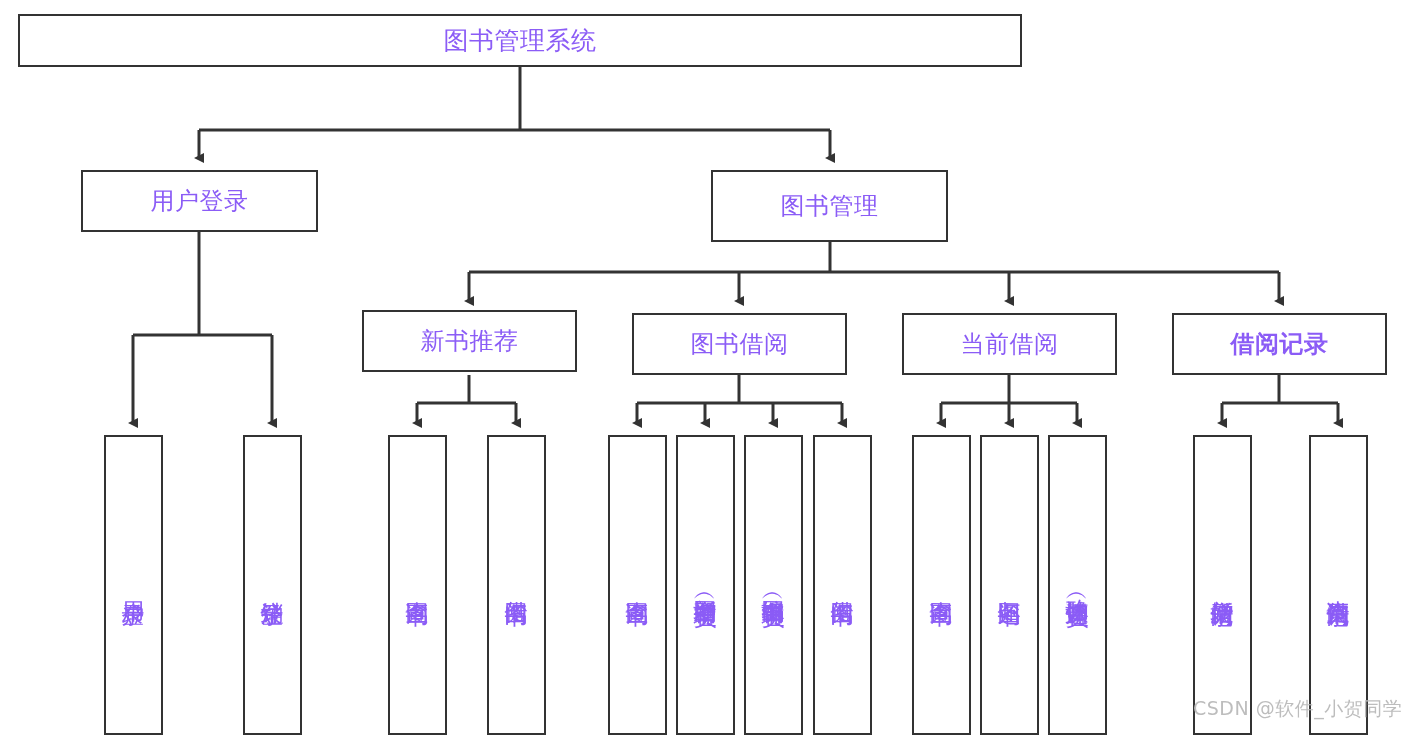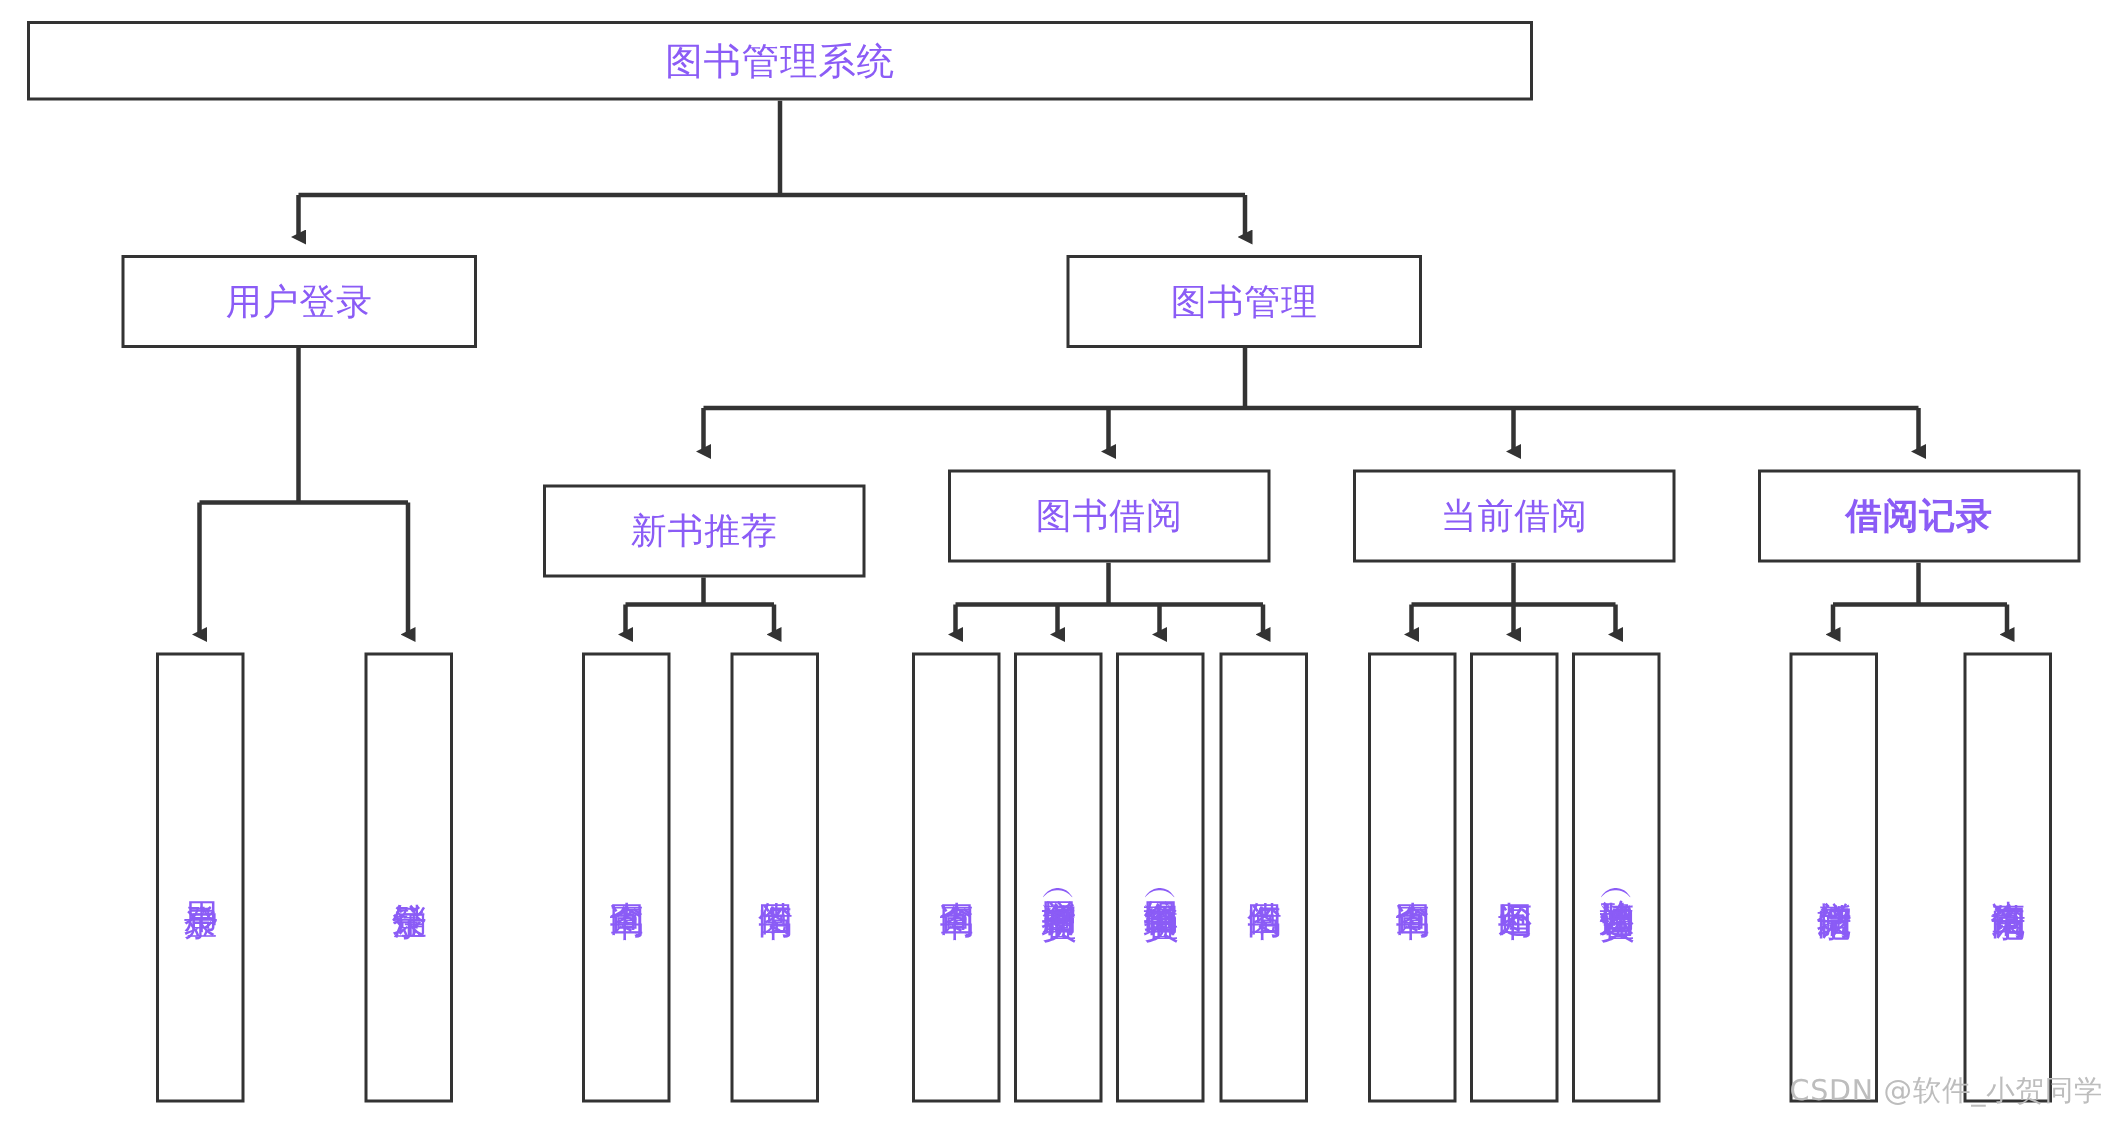--- a/index.html
+++ b/index.html
@@ -129,25 +129,25 @@
     </g>
   </svg>
 
   <div class="node horiz root" style="left:18px; top:14px; width:1004px; height:53px;">
     <span class="lbl">图书管理系统</span>
   </div>
 
   <div class="node horiz" style="left:81px; top:170px; width:237px; height:62px;">
     <span class="lbl">用户登录</span>
   </div>
-  <div class="node horiz" style="left:711px; top:170px; width:237px; height:62px;">
+  <div class="node horiz" style="left:711px; top:170px; width:237px; height:72px;">
     <span class="lbl">图书管理</span>
   </div>
 
-  <div class="node horiz" style="left:362px; top:323px; width:215px; height:62px;">
+  <div class="node horiz" style="left:362px; top:310px; width:215px; height:62px;">
     <span class="lbl">新书推荐</span>
   </div>
   <div class="node horiz" style="left:632px; top:313px; width:215px; height:62px;">
     <span class="lbl">图书借阅</span>
   </div>
   <div class="node horiz" style="left:902px; top:313px; width:215px; height:62px;">
     <span class="lbl">当前借阅</span>
   </div>
   <div class="node horiz" style="left:1172px; top:313px; width:215px; height:62px;font-weight:bold;">
     <span class="lbl">借阅记录</span>
@@ -190,15 +190,15 @@
     <span class="lbl">确认归还（管理员）</span>
   </div>
 
   <div class="node vert" style="left:1193px; top:435px; width:59px; height:300px;">
     <span class="lbl">新增借阅记录</span>
   </div>
   <div class="node vert" style="left:1309px; top:435px; width:59px; height:300px;">
     <span class="lbl">查询借阅记录</span>
   </div>
 
-  <div class="watermark" style="left:1193px; top:714px;">CSDN @软件_小贺同学</div>
+  <div class="watermark" style="left:1193px; top:696px;">CSDN @软件_小贺同学</div>
 
 </div>
 
 </body></html>

